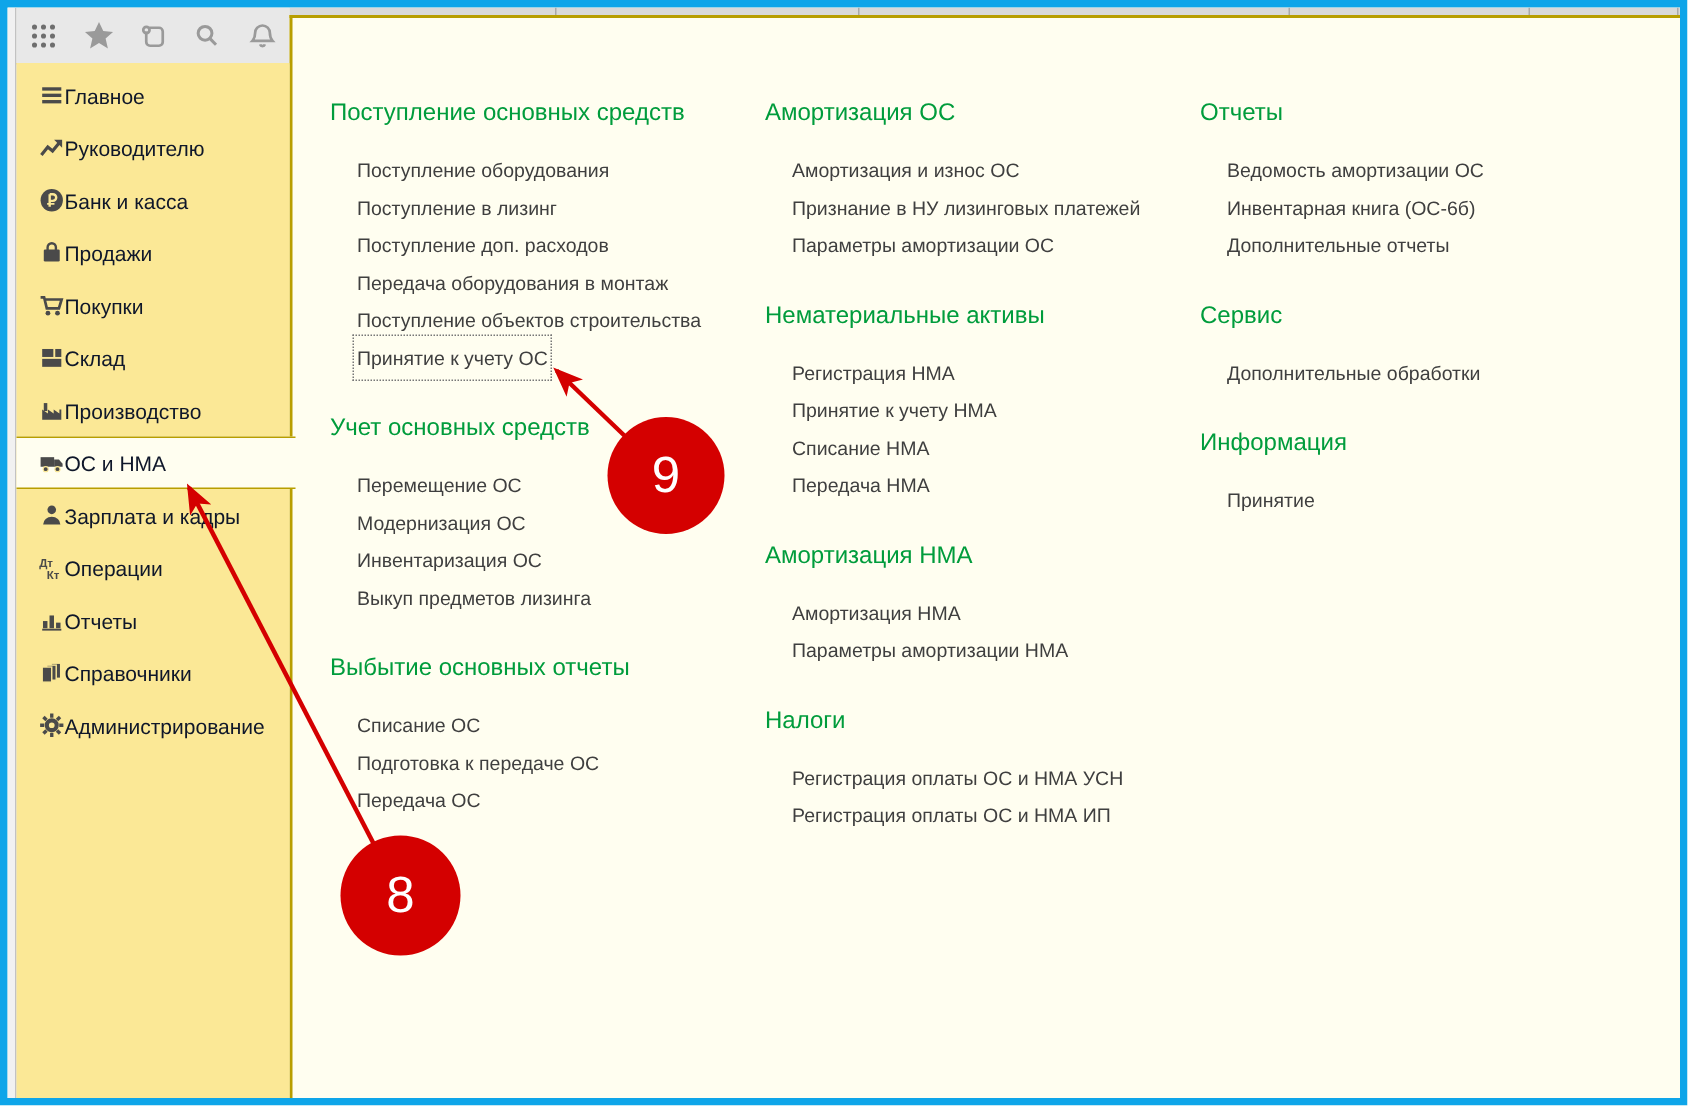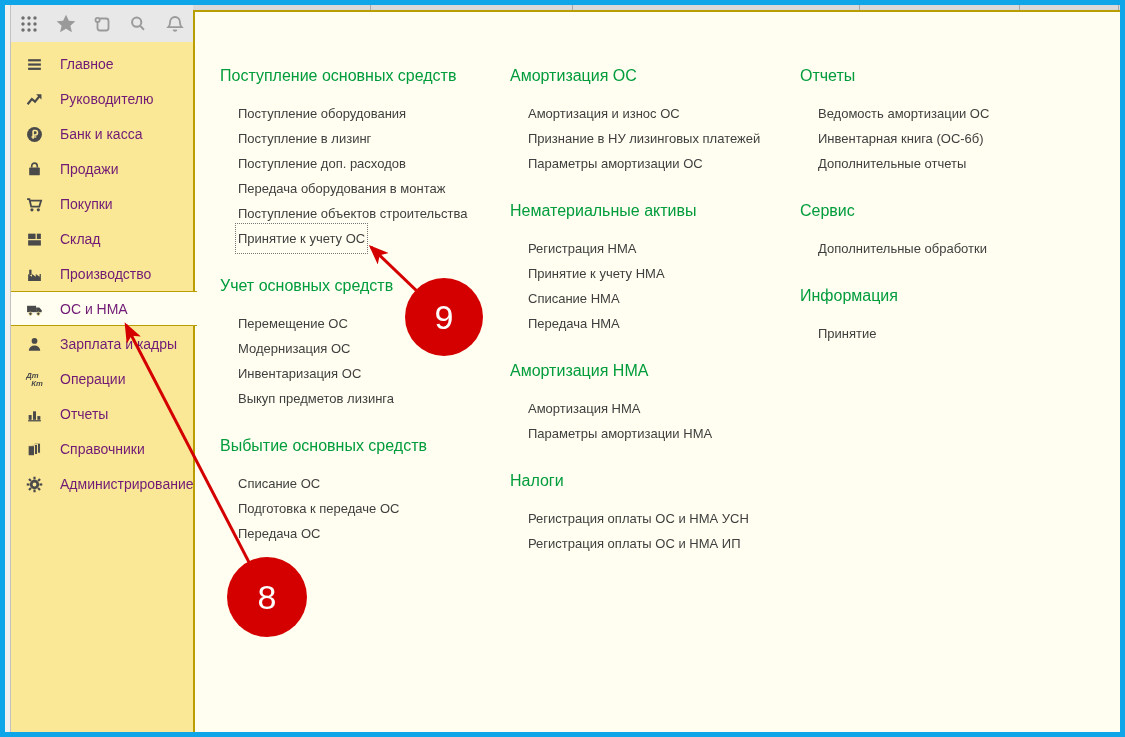--- a/index.html
+++ b/index.html
@@ -21,23 +21,23 @@
   
   .topstrip{position:absolute;left:188px;top:0;right:0;height:5px;background:#d9d9d9;}
   .topstrip .tick{position:absolute;top:0;width:1px;height:5px;background:#a9a9a9;}
   
   .sidebar{
     position:absolute;left:6px;top:37px;bottom:0;width:182px;
     background:#FBE896;padding-top:4px;box-sizing:border-box;
   }
   .snav{
     position:relative;height:35px;display:flex;align-items:center;
-    padding-left:14px;gap:17px;cursor:pointer;color:#701a75;font-size:14px;
-  }
-  .snav .sicon{width:18px;height:18px;flex:0 0 18px;display:flex;align-items:flex-end;justify-content:center;font-style:italic;}
+    padding-left:14px;cursor:pointer;color:#0f172a;font-size:14px;
+  }
+  .snav .sicon{width:18px;height:18px;flex:0 0 18px;display:flex;align-items:center;justify-content:center;}
   .snav.active{
     background:#FFFEF0;z-index:3;width:186px;
     border-top:1px solid #B89E00;border-bottom:1px solid #B89E00;
     box-sizing:border-box;
   }
   
   .main{
     position:absolute;left:188px;top:5px;right:0;bottom:0;
     background:#FFFEF0;border-top:2px solid #B89E00;border-left:2px solid #B89E00;
     box-sizing:border-box;
@@ -150,21 +150,21 @@
               <div class="menu-item">Модернизация ОС</div>
 
               <div class="menu-item">Инвентаризация ОС</div>
 
               <div class="menu-item">Выкуп предметов лизинга</div>
 
           </div>
         </section>
 
         <section class="menu-section">
-          <h2 class="sec-title">Выбытие основных средств</h2>
+          <h2 class="sec-title">Выбытие основных отчеты</h2>
           <div class="sec-items">
 
               <div class="menu-item">Списание ОС</div>
 
               <div class="menu-item">Подготовка к передаче ОС</div>
 
               <div class="menu-item">Передача ОС</div>
 
           </div>
         </section>

